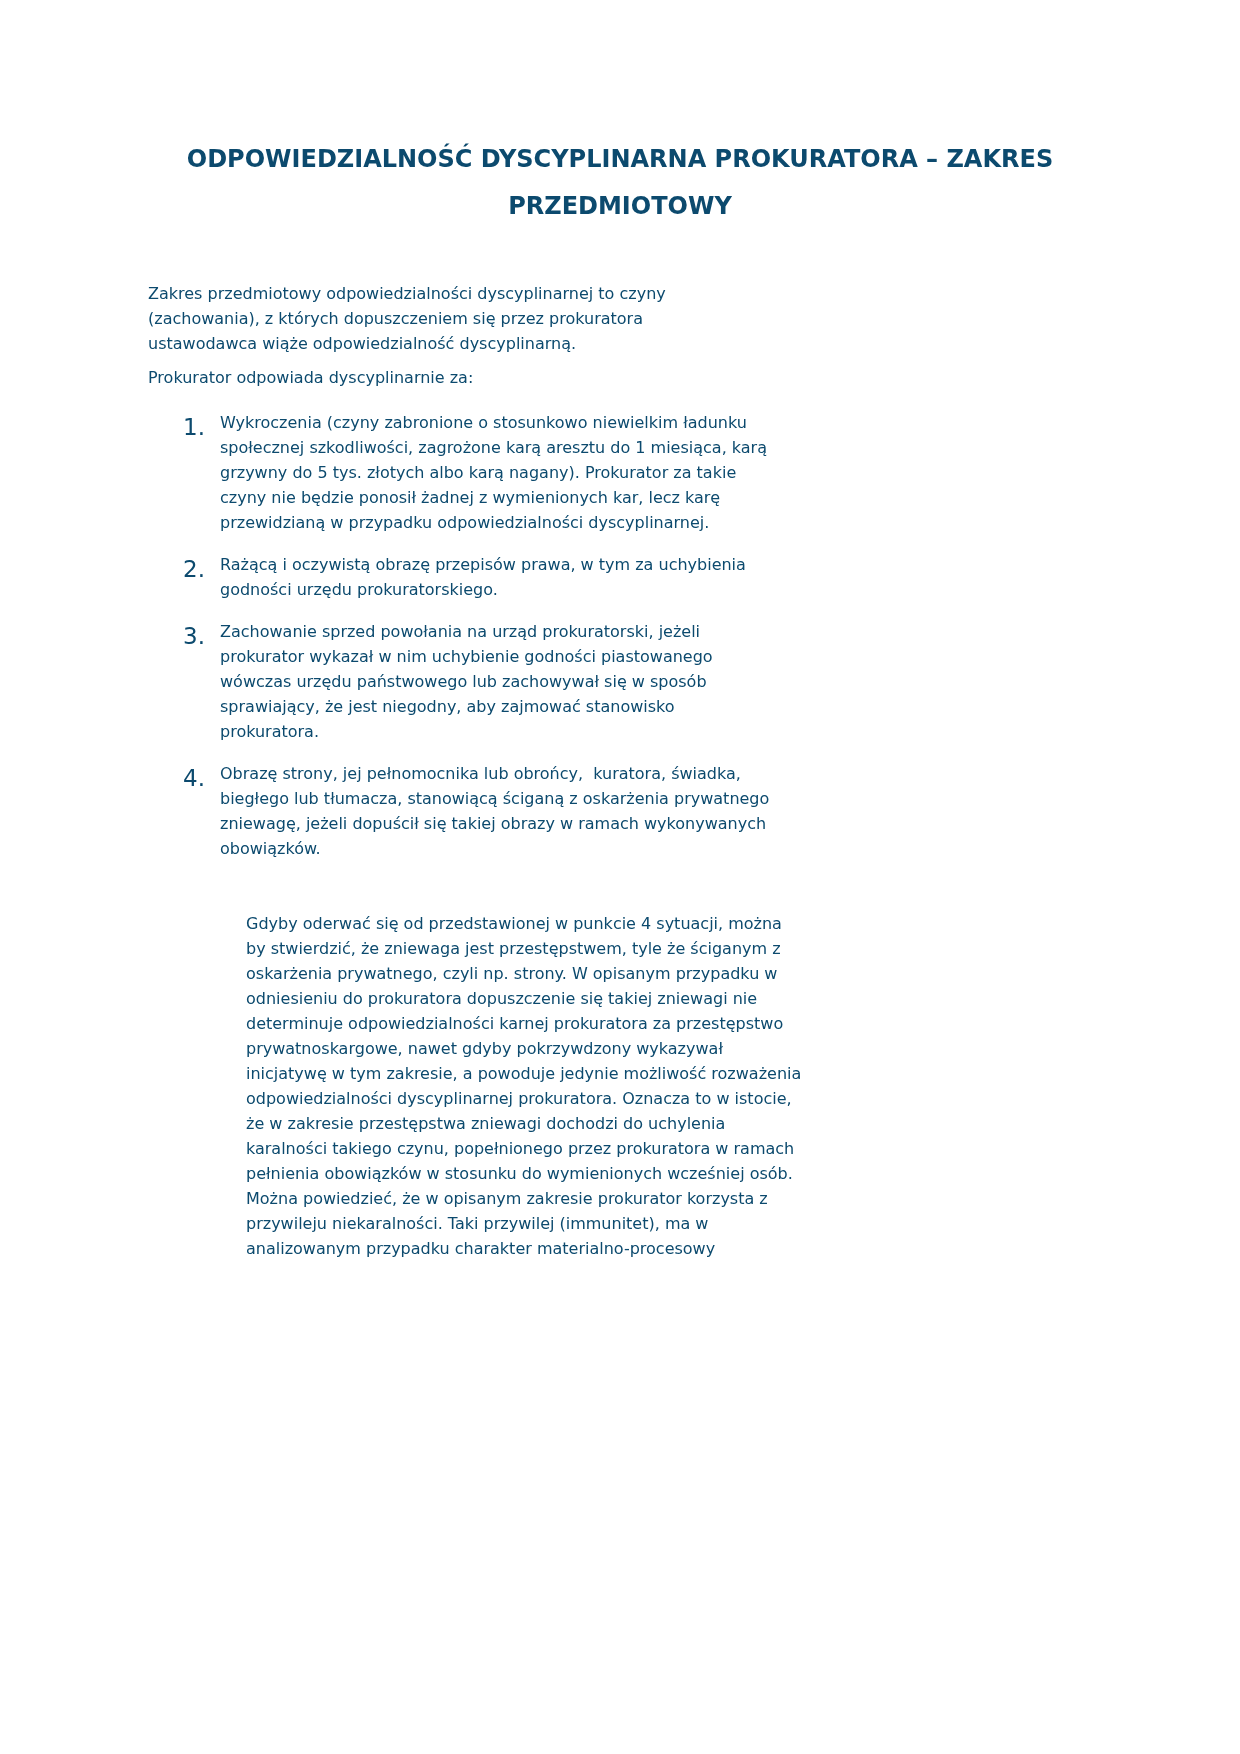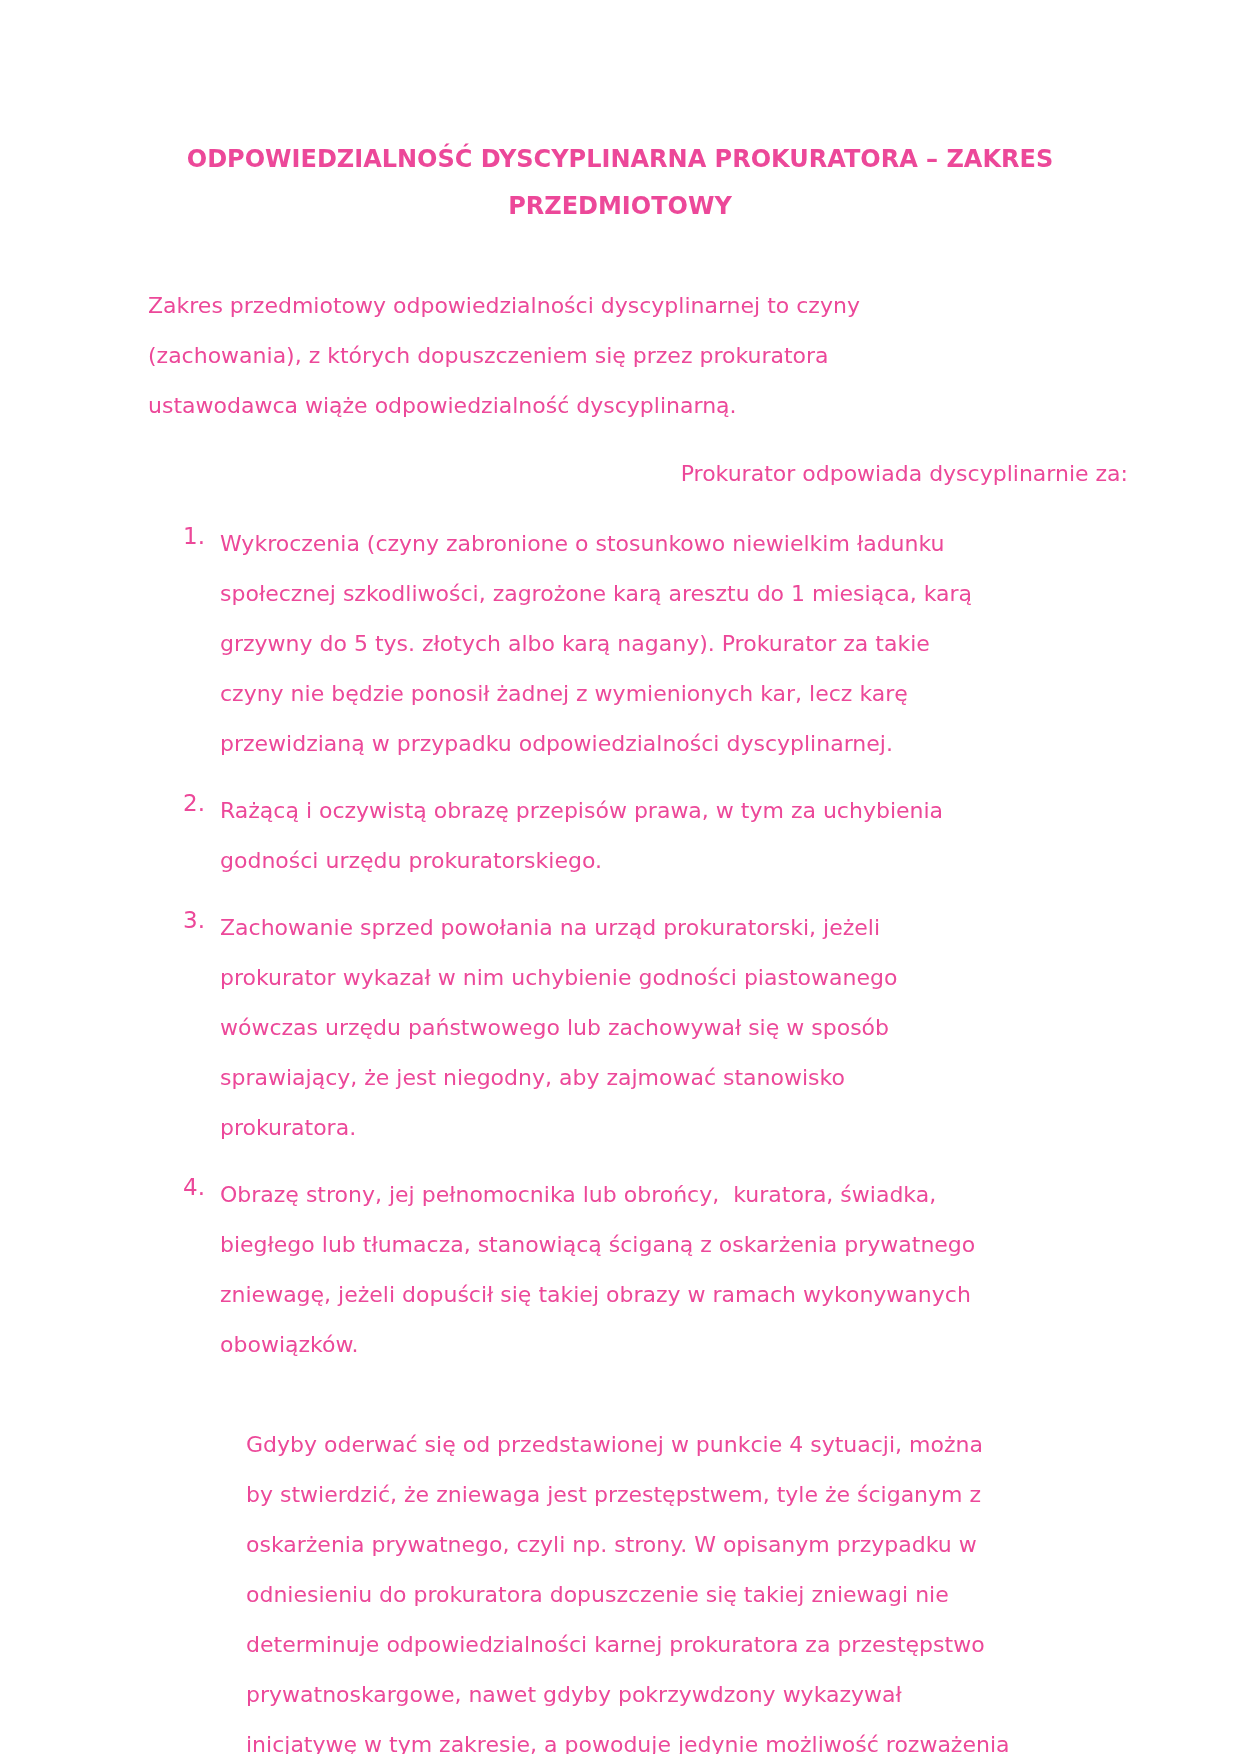--- a/index.html
+++ b/index.html
@@ -3,46 +3,46 @@
 <meta charset="utf-8">
 <style>
   * { margin: 0; padding: 0; box-sizing: border-box; }
   html, body { background: #ffffff; }
   .page {
     position: relative;
     width: 1240px;
     height: 1754px;
     margin: 0 auto;
     background: #ffffff;
-    color: #ec4899;
+    color: #0c4a6e;
     font-family: "DejaVu Sans", "Liberation Sans", sans-serif;
     overflow: hidden;
   }
   .content {
     position: absolute;
     left: 148px;
     top: 0;
     width: 980px;
   }
   .doc-title {
     padding-top: 136px;
     width: 944px;
     font-size: 24px;
     line-height: 47px;
     font-weight: bold;
     text-align: center;
     white-space: pre-wrap;
   }
   .body-text {
-    font-size: 22px;
-    line-height: 50px;
+    font-size: 16px;
+    line-height: 25px;
     white-space: pre-wrap;
   }
   .intro { margin-top: 51px; }
-  .lead  { margin-top: 18px; text-align: right; }
+  .lead  { margin-top: 9px; }
   .olist { margin-top: 20px; }
   .list-item {
     position: relative;
     padding-left: 72px;
     margin-bottom: 17px;
   }
   .list-item .num {
     position: absolute;
     left: 35px;
     top: 0;

